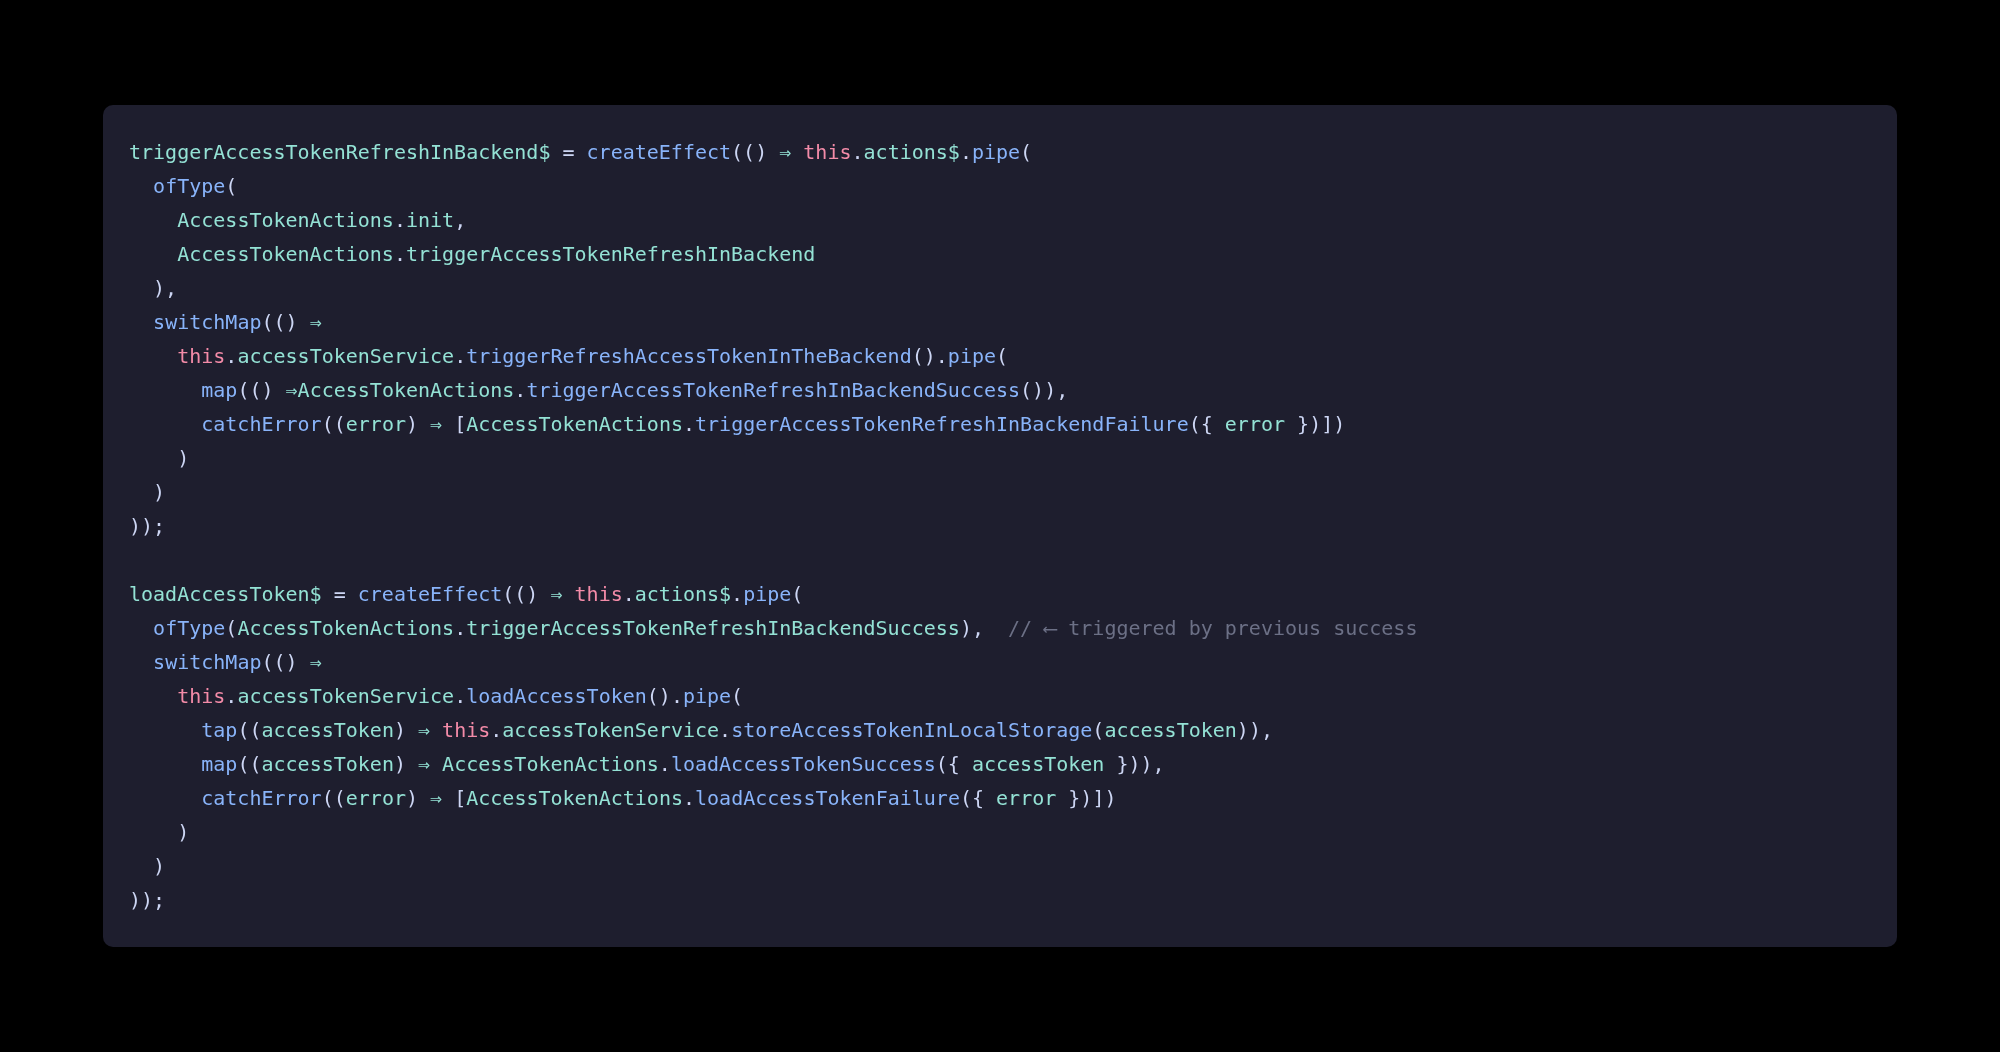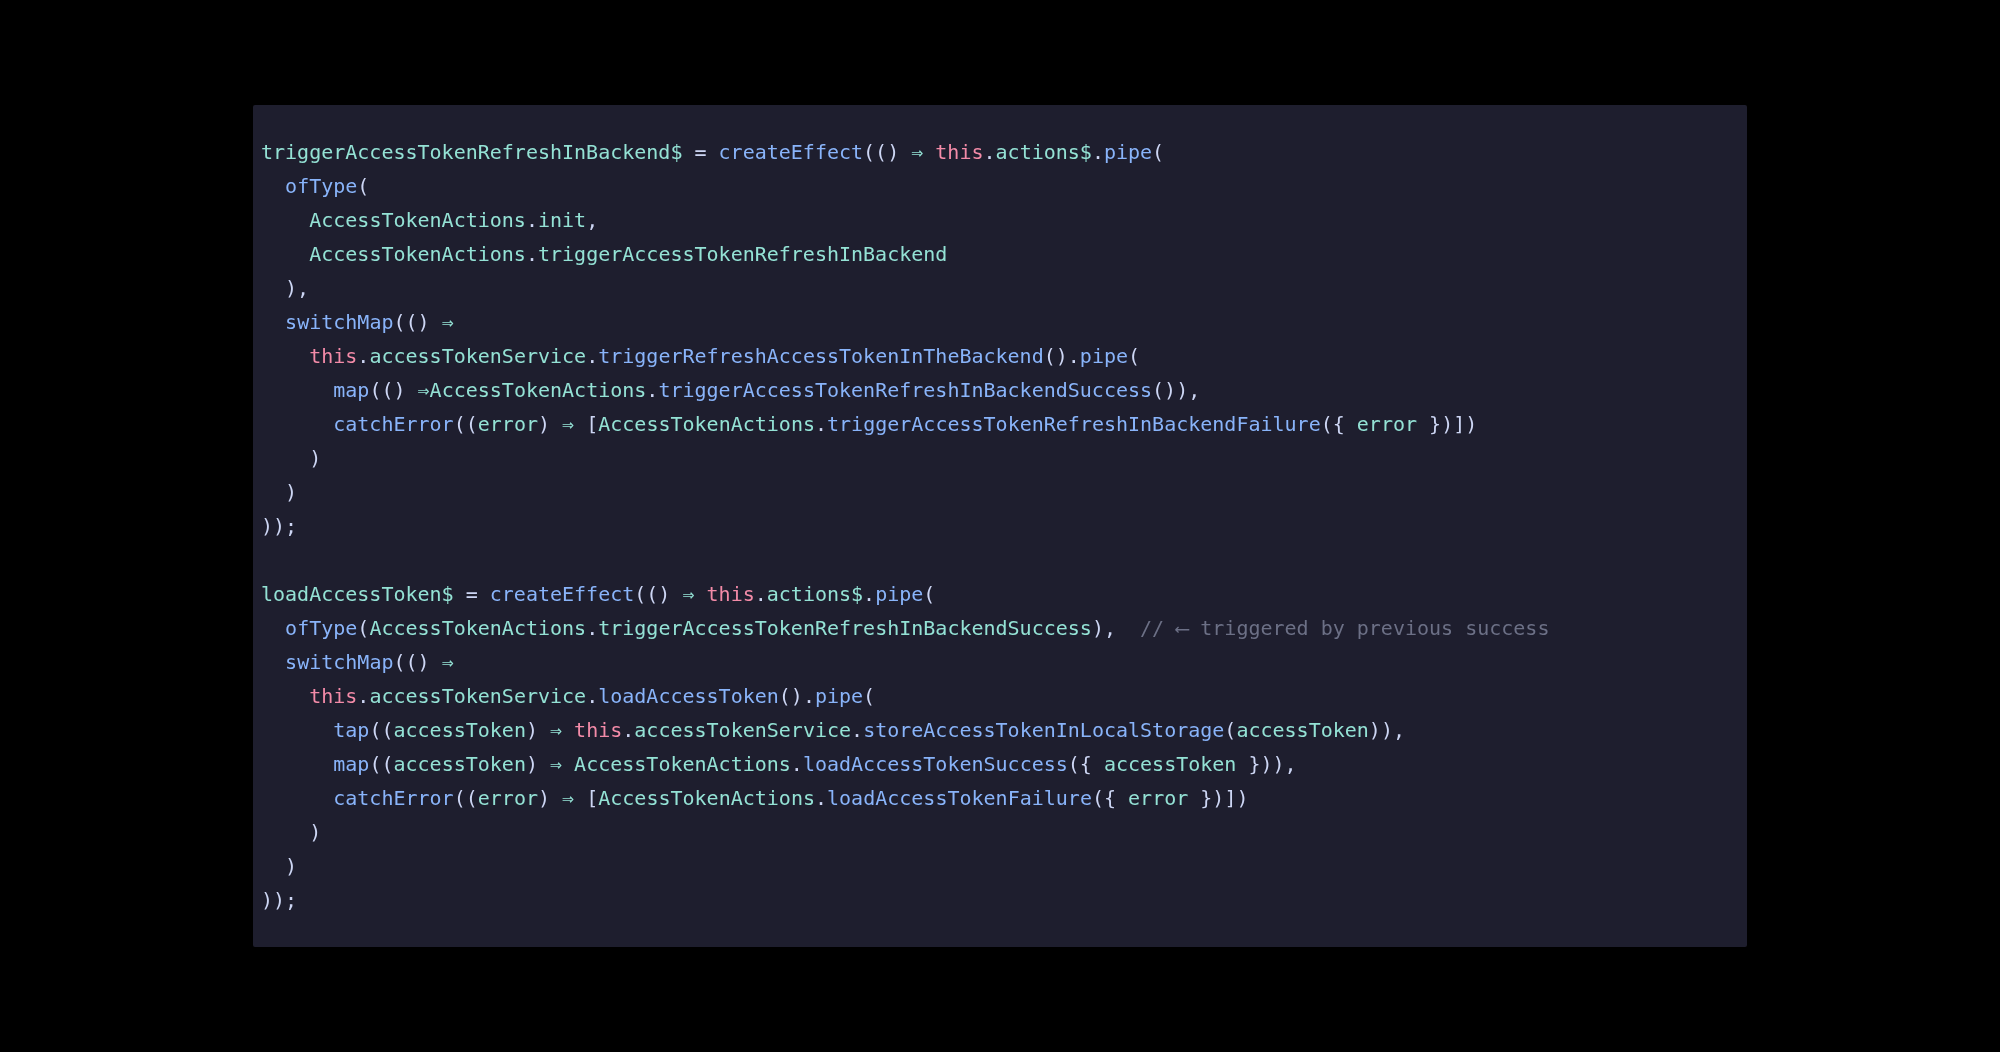--- a/index.html
+++ b/index.html
@@ -7,23 +7,23 @@
     background: #000;
     width: 2000px;
     height: 1052px;
     display: flex;
     align-items: center;
     justify-content: center;
     font-family: ui-monospace, 'SF Mono', Menlo, Monaco, Consolas, monospace;
   }
   .code-block {
     background: #1e1e2e;
-    border-radius: 2px;
-    padding: 30px 8px;
-    width: 1494px;
+    border-radius: 10px;
+    padding: 30px 26px;
+    width: 1794px;
     font-size: 20px;
     line-height: 1.7;
     overflow: hidden;
   }
   pre {
     white-space: pre;
     font-family: inherit;
     color: #cdd6f4;
   }
   .c-ident   { color: #94e2d5; }   

